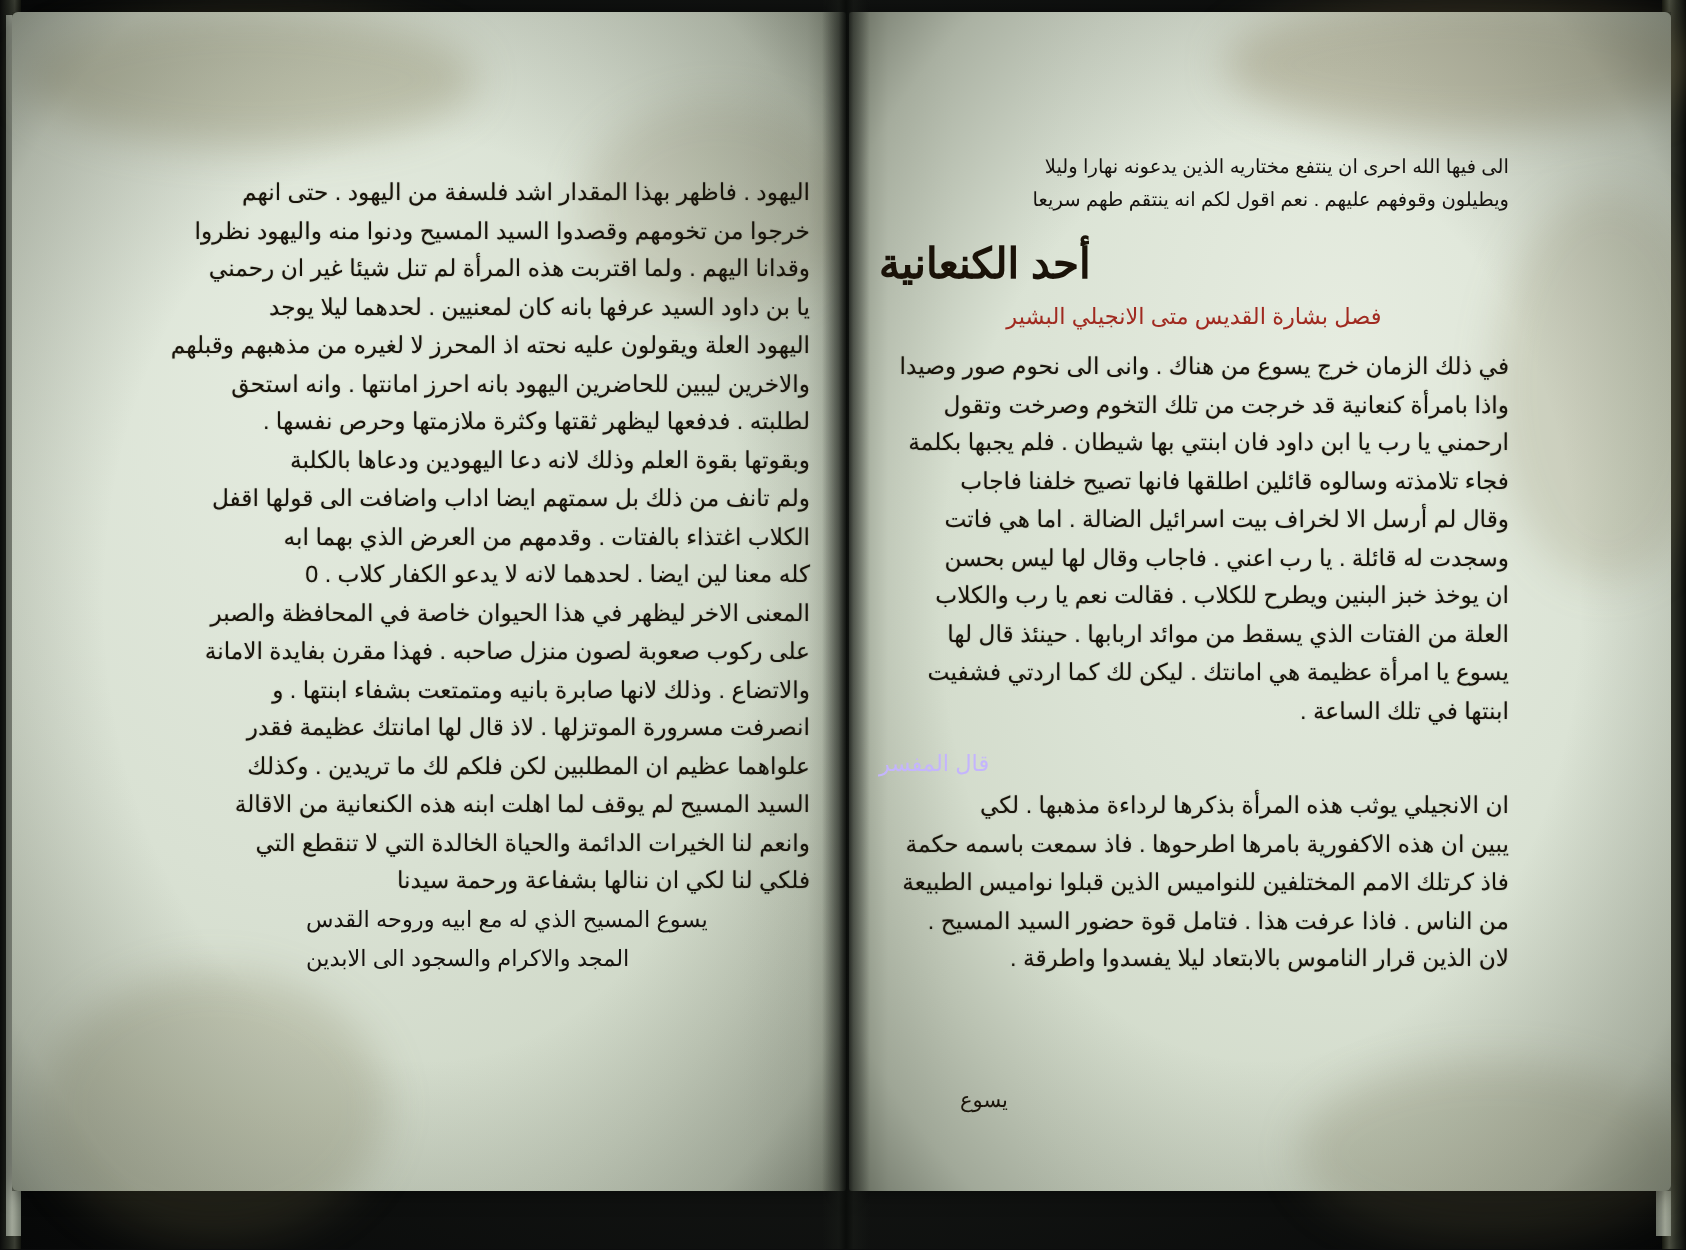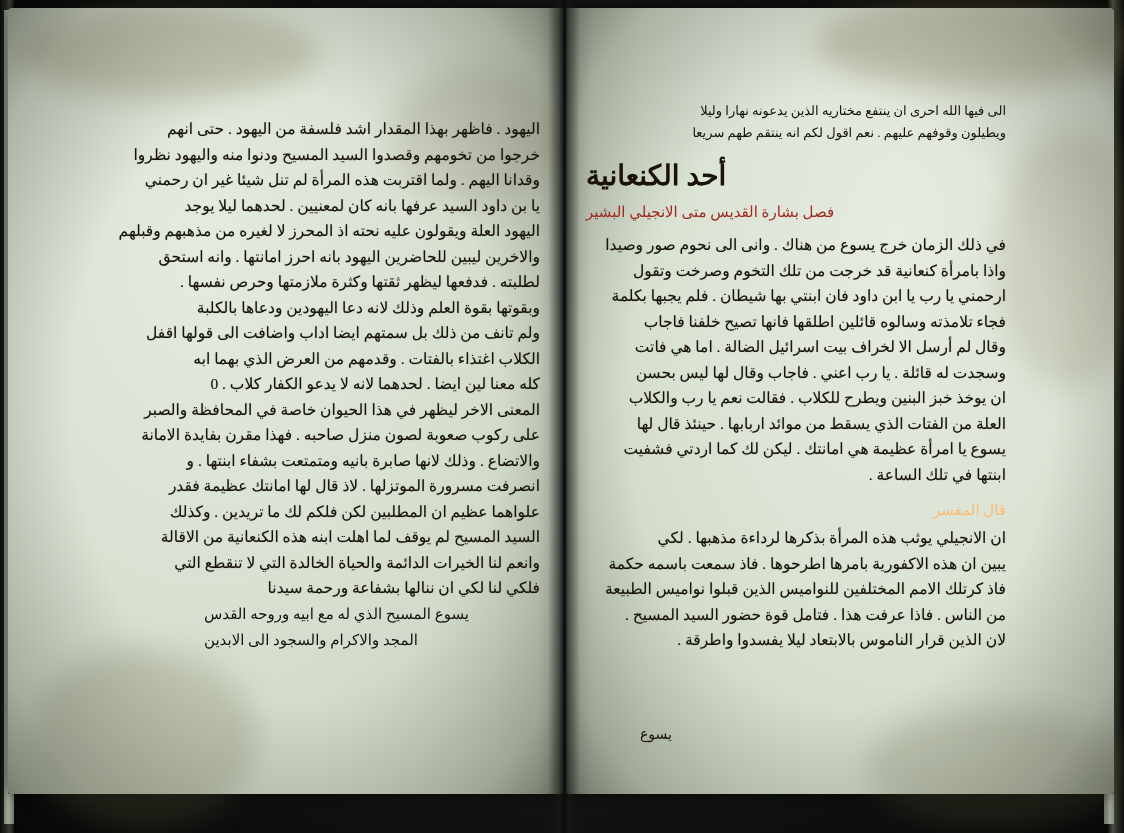--- a/index.html
+++ b/index.html
@@ -118,21 +118,21 @@
     background:
       radial-gradient(ellipse at 50% 50%, rgba(0,0,0,0) 55%, rgba(60,62,50,0.28) 86%, rgba(35,38,28,0.5) 100%);
   }
 
   
   .textblock {
     position: absolute;
     direction: rtl;
     text-align: justify;
     color: #16120e;
-    font-family: Liberation Serif, serif;
+    font-family: Liberation Sans, sans-serif;
   }
   .textblock .line {
     display: block;
     white-space: nowrap;
     margin: 0;
     font-size: 15.5px;
     line-height: 25.5px;
     letter-spacing: -0.2px;
     color: #181309;
     text-shadow: 0 0 1px rgba(30,25,15,0.35);
@@ -147,32 +147,32 @@
     text-align: left;
     font-size: 28px;
     line-height: 44px;
     color: #1a1208;
     letter-spacing: 0px;
     margin: 10px 0 0 0;
     font-weight: bold;
   }
   .heading-rubric {
     display: block;
-    text-align: left;
+    text-align: center;
     font-size: 15px;
     line-height: 28px;
     color: #a02a20;
     margin: 0 0 6px 0;
   }
   .rubric-inline {
     display: block;
-    text-align: right;
+    text-align: left;
     font-size: 15px;
     line-height: 26px;
-    color: #fdba74;
+    color: #c4b5fd;
     margin: 10px 0 2px 0;
   }
   .intro-line {
     display: block;
     font-size: 13px;
     line-height: 22px;
     white-space: nowrap;
   }
   .catchword {
     position: absolute;

